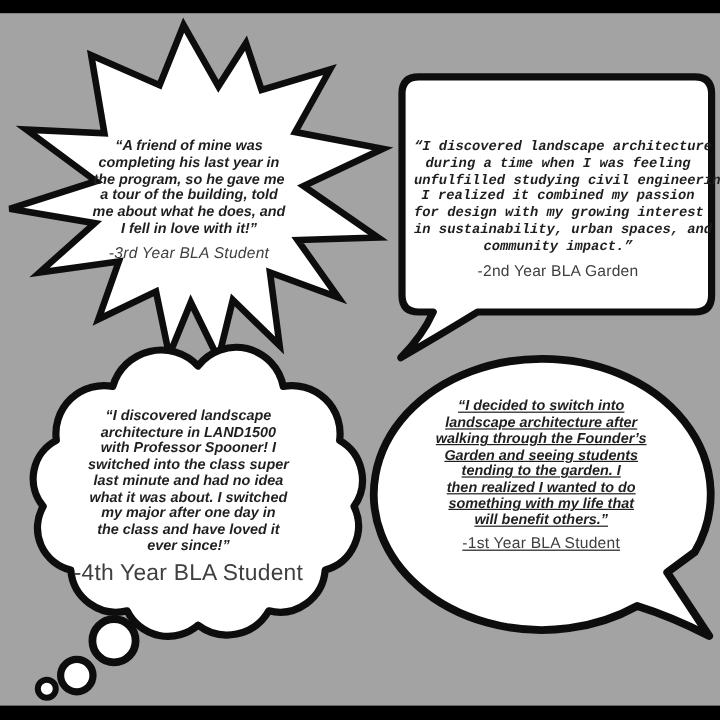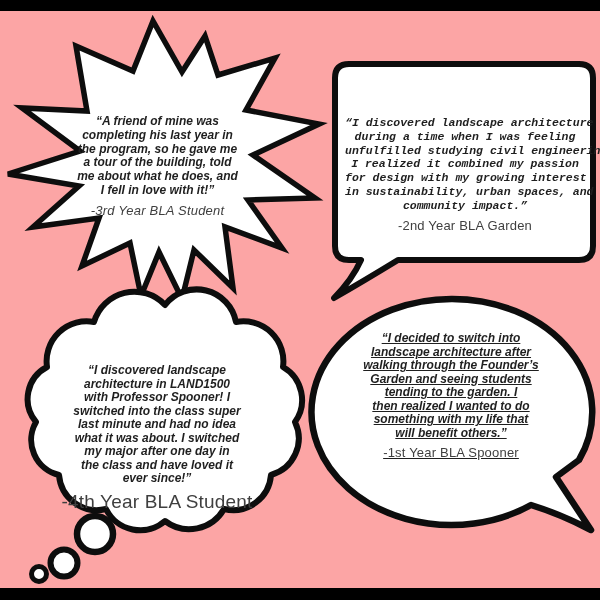--- a/index.html
+++ b/index.html
@@ -1,33 +1,33 @@
 <!DOCTYPE html>
 <html><head>
 <meta charset="utf-8">
 <style>
   html,body{margin:0;padding:0;background:#888;}
   .canvas{
-    position:relative;width:600px;height:600px;background:#fca5a5;
+    position:relative;width:600px;height:600px;background:#a3a3a3;
     overflow:hidden;font-family:"Liberation Sans",sans-serif;margin:0 auto;
   }
   .frame-bar{position:absolute;left:0;width:600px;background:#000;}
   .frame-bar.top{top:0;height:11px;}
   .frame-bar.bottom{top:588px;height:12px;}
   svg.shapes{position:absolute;left:0;top:0;width:600px;height:600px;}
   .bubble-text{position:absolute;text-align:center;color:#1f1f1f;}
   .quote{font-weight:bold;font-style:italic;white-space:pre;}
   .attribution{font-weight:normal;font-style:normal;color:#3f3f3f;margin-top:5px;letter-spacing:0.2px;}
   .bt-starburst{left:40px;top:115px;width:235px;}
   .bt-starburst .quote{font-size:12px;line-height:1.15;}
   .bt-starburst .attribution{font-size:13px;font-style:italic;}
   .bt-rect{left:345px;top:116px;width:240px;}
   .bt-rect .quote{font-size:11.5px;line-height:1.2;font-family:Liberation Mono, monospace;}
   .bt-rect .attribution{font-size:13px;}
-  .bt-cloud{left:42px;top:340px;width:230px;margin-top:24px;}
+  .bt-cloud{left:42px;top:340px;width:230px;}
   .bt-cloud .quote{font-size:12px;line-height:1.13;}
   .bt-cloud .attribution{font-size:19px;}
   .bt-oval{left:335px;top:332px;width:232px;text-decoration:underline;}
   .bt-oval .quote{font-size:12px;line-height:1.13;}
   .bt-oval .attribution{font-size:13px;}
 </style>
 </head>
 <body>
 
 <div class="canvas">
@@ -110,16 +110,16 @@
 
   <div class="bubble-text bt-oval">
     <div class="quote">“I decided to switch into
 landscape architecture after
 walking through the Founder’s
 Garden and seeing students
 tending to the garden. I
 then realized I wanted to do
 something with my life that
 will benefit others.”</div>
-    <div class="attribution">-1st Year BLA Spooner</div>
+    <div class="attribution">-1st Year BLA Student</div>
   </div>
 
 </div>
 
 </body></html>

